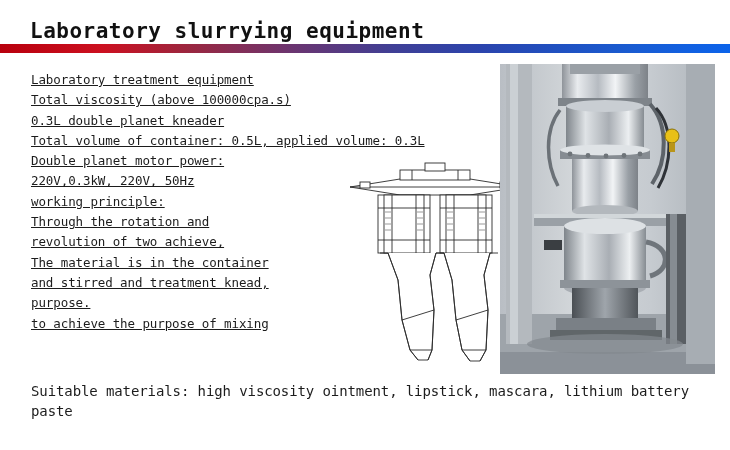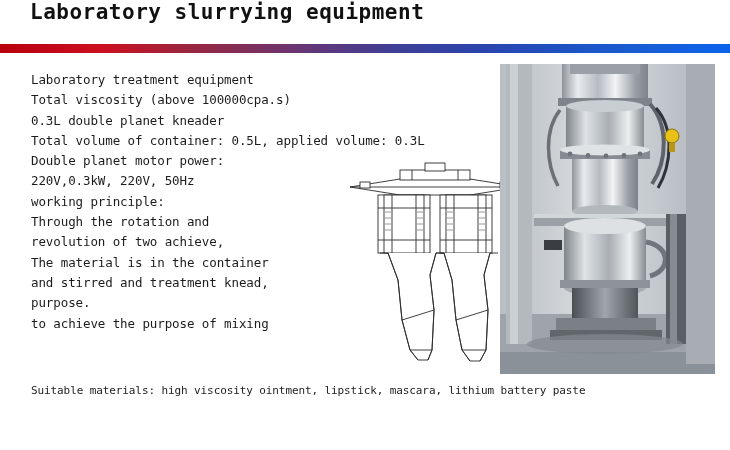--- a/index.html
+++ b/index.html
@@ -16,21 +16,21 @@
   }
   .page {
     position: relative;
     width: 730px;
     height: 450px;
     background: #ffffff;
   }
   .title {
     position: absolute;
     left: 30px;
-    top: 0;
+    top: 19px;
     font-family: "DejaVu Sans Mono", "Liberation Mono", monospace;
     font-size: 21px;
     font-weight: bold;
     letter-spacing: 0.5px;
     color: #111111;
     white-space: nowrap;
   }
   .rule {
     position: absolute;
     left: 0;
@@ -54,27 +54,28 @@
     left: 31px;
     top: 70px;
     width: 330px;
     font-size: 12.5px;
     line-height: 20.3px;
     color: #1c1c1c;
     letter-spacing: -0.1px;
   }
   .spec-block div {
     white-space: nowrap;
+    text-decoration: underline;
   }
   .footer-block {
     position: absolute;
     left: 31px;
     top: 381px;
     width: 670px;
-    font-size: 11px;
+    font-size: 14px;
     line-height: 20.3px;
     color: #1c1c1c;
     letter-spacing: -0.1px;
   }
   .drawing {
     position: absolute;
     left: 340px;
     top: 160px;
     width: 190px;
     height: 210px;

